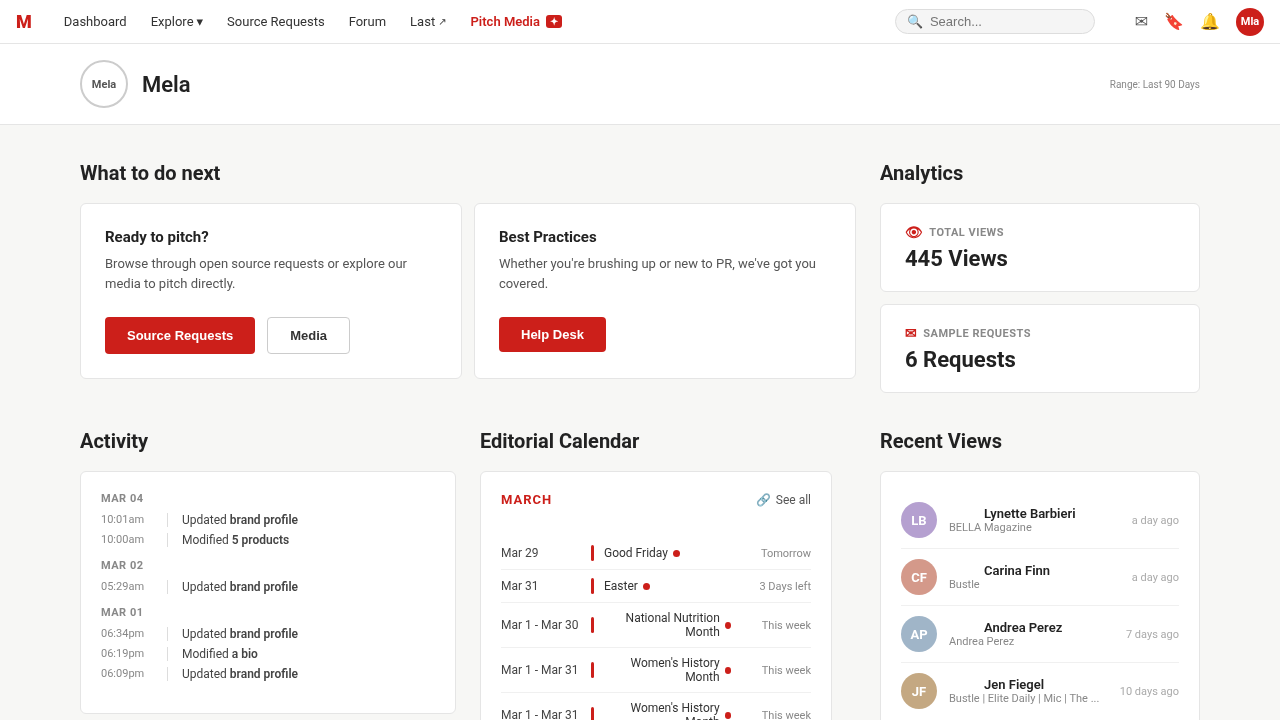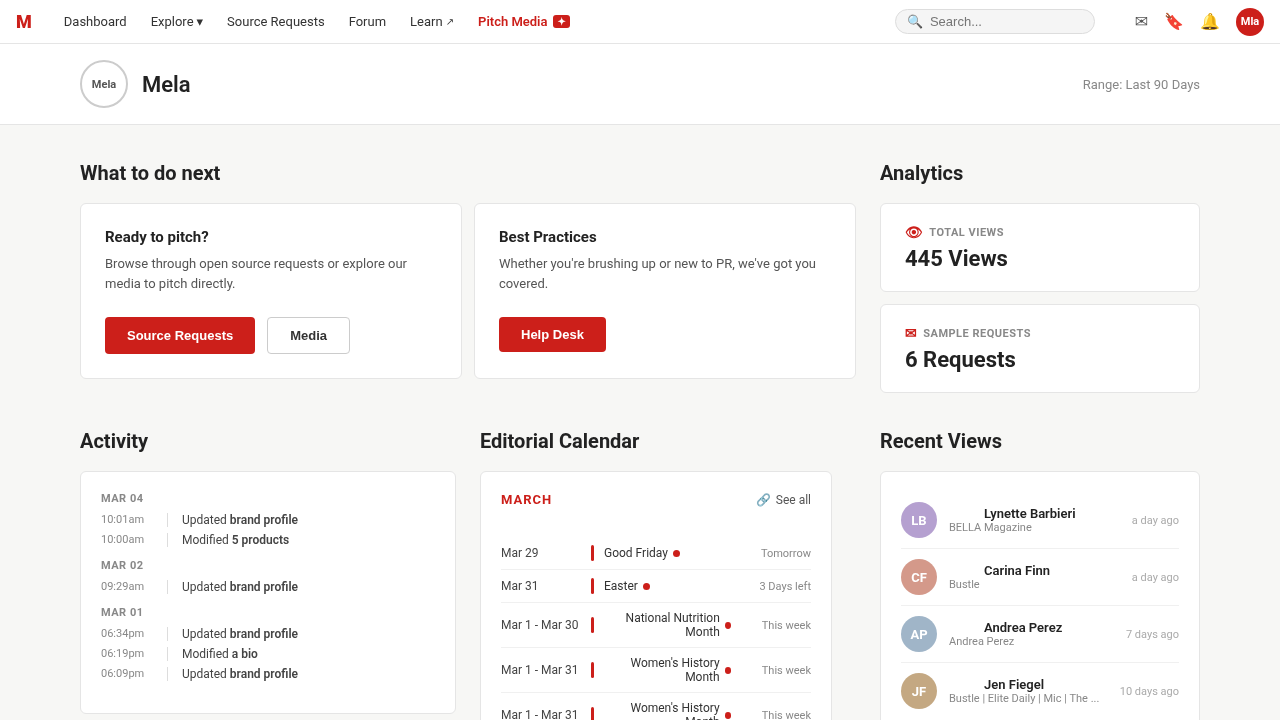--- a/index.html
+++ b/index.html
@@ -14,21 +14,21 @@
     .nav-search input { border: none; background: transparent; outline: none; font-size: 13px; width: 100%; color: #555; }
     .nav-icons { display: flex; align-items: center; gap: 16px; margin-left: 16px; }
     .nav-icon { font-size: 16px; color: #555; cursor: pointer; }
     .nav-avatar { width: 28px; height: 28px; border-radius: 50%; background: #cc1f1a; color: #fff; display: flex; align-items: center; justify-content: center; font-size: 11px; font-weight: 700; cursor: pointer; }
 
     
     .brand-header { background: #fff; border-bottom: 1px solid #e5e5e5; display: flex; align-items: center; padding: 16px 80px; }
     .brand-logo-circle { width: 48px; height: 48px; border-radius: 50%; border: 2px solid #ccc; display: flex; align-items: center; justify-content: center; font-size: 11px; font-weight: 700; color: #555; margin-right: 14px; }
     .brand-name { font-size: 22px; font-weight: 600; color: #222; }
     .brand-header-right { margin-left: auto; display: flex; align-items: center; gap: 16px; }
-    .range-text { color: #888; font-size: 13px; }
+    .range-text { color: #888; font-size: 10px; }
     .btn-edit { background: #cc1f1a; color: #fff; border: none; border-radius: 4px; padding: 10px 22px; font-size: 14px; font-weight: 600; cursor: pointer; }
 
     
     .main { padding: 36px 80px; }
     .section-title { font-size: 20px; font-weight: 700; color: #222; margin-bottom: 18px; }
 
     
     .card { background: #fff; border: 1px solid #e5e5e5; border-radius: 6px; padding: 24px; }
     .card-title { font-size: 15px; font-weight: 700; color: #222; margin-bottom: 8px; }
     .card-text { font-size: 13px; color: #555; line-height: 1.5; }
@@ -88,21 +88,21 @@
 <nav class="nav">
   <span class="nav-logo">M</span>
   <a class="nav-link">Dashboard</a>
   <a class="nav-link">
     <span>Explore</span>
     <span>▾</span>
   </a>
   <a class="nav-link">Source Requests</a>
   <a class="nav-link">Forum</a>
   <a class="nav-link">
-    <span>Learn</span>
+    <span>Last</span>
     <span style="font-size:10px;">↗</span>
   </a>
   <a class="nav-link active">
     <span>Pitch Media</span>
     <span style="font-size:10px; background:#cc1f1a; color:#fff; padding:1px 4px; border-radius:3px; margin-left:3px;">✦</span>
   </a>
   <div class="nav-search">
     <span style="color:#aaa; font-size:13px;">🔍</span>
     <input type="text" placeholder="Search..." style="">
   </div>
@@ -186,21 +186,21 @@
           <div class="activity-item">
             <span class="activity-time">10:00am</span>
             <div class="activity-divider"></div>
             <span class="activity-text">Modified <b>5 products</b></span>
           </div>
         </div>
 
         <div class="date-group">
           <div class="date-label">MAR 02</div>
           <div class="activity-item">
-            <span class="activity-time">09:29am</span>
+            <span class="activity-time">05:29am</span>
             <div class="activity-divider"></div>
             <span class="activity-text">Updated <b>brand profile</b></span>
           </div>
         </div>
 
         <div class="date-group">
           <div class="date-label">MAR 01</div>
           <div class="activity-item">
             <span class="activity-time">06:34pm</span>
             <div class="activity-divider"></div>

